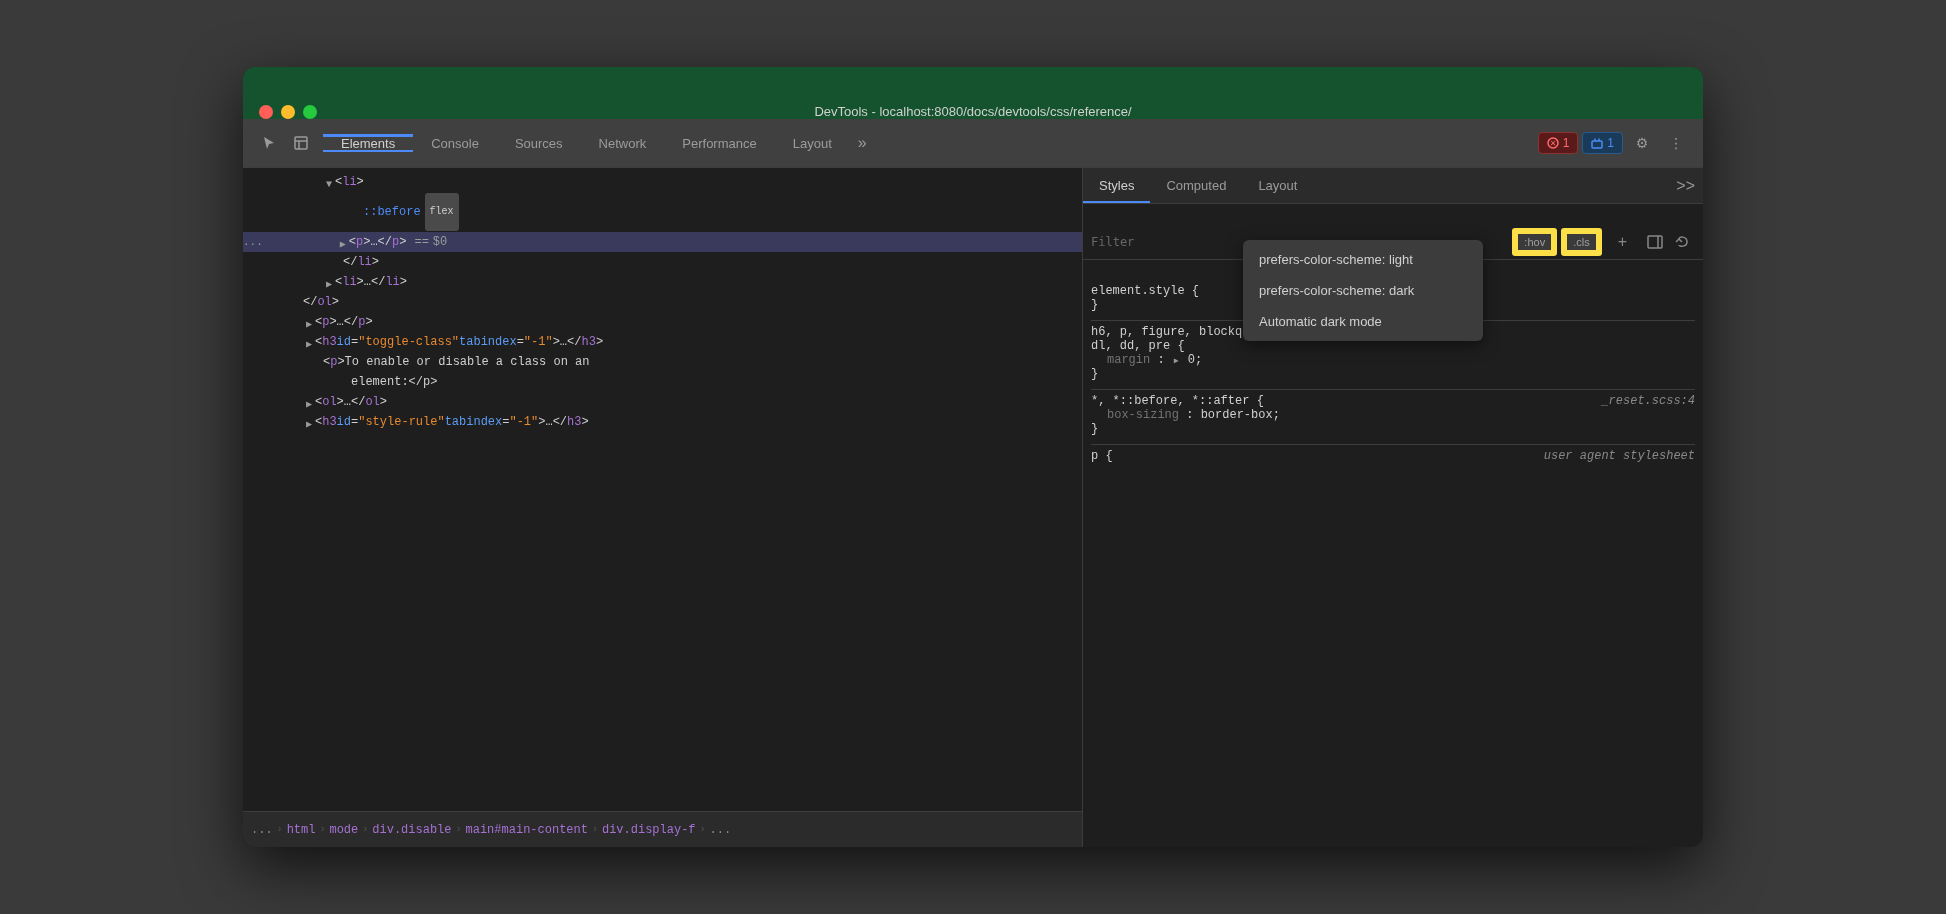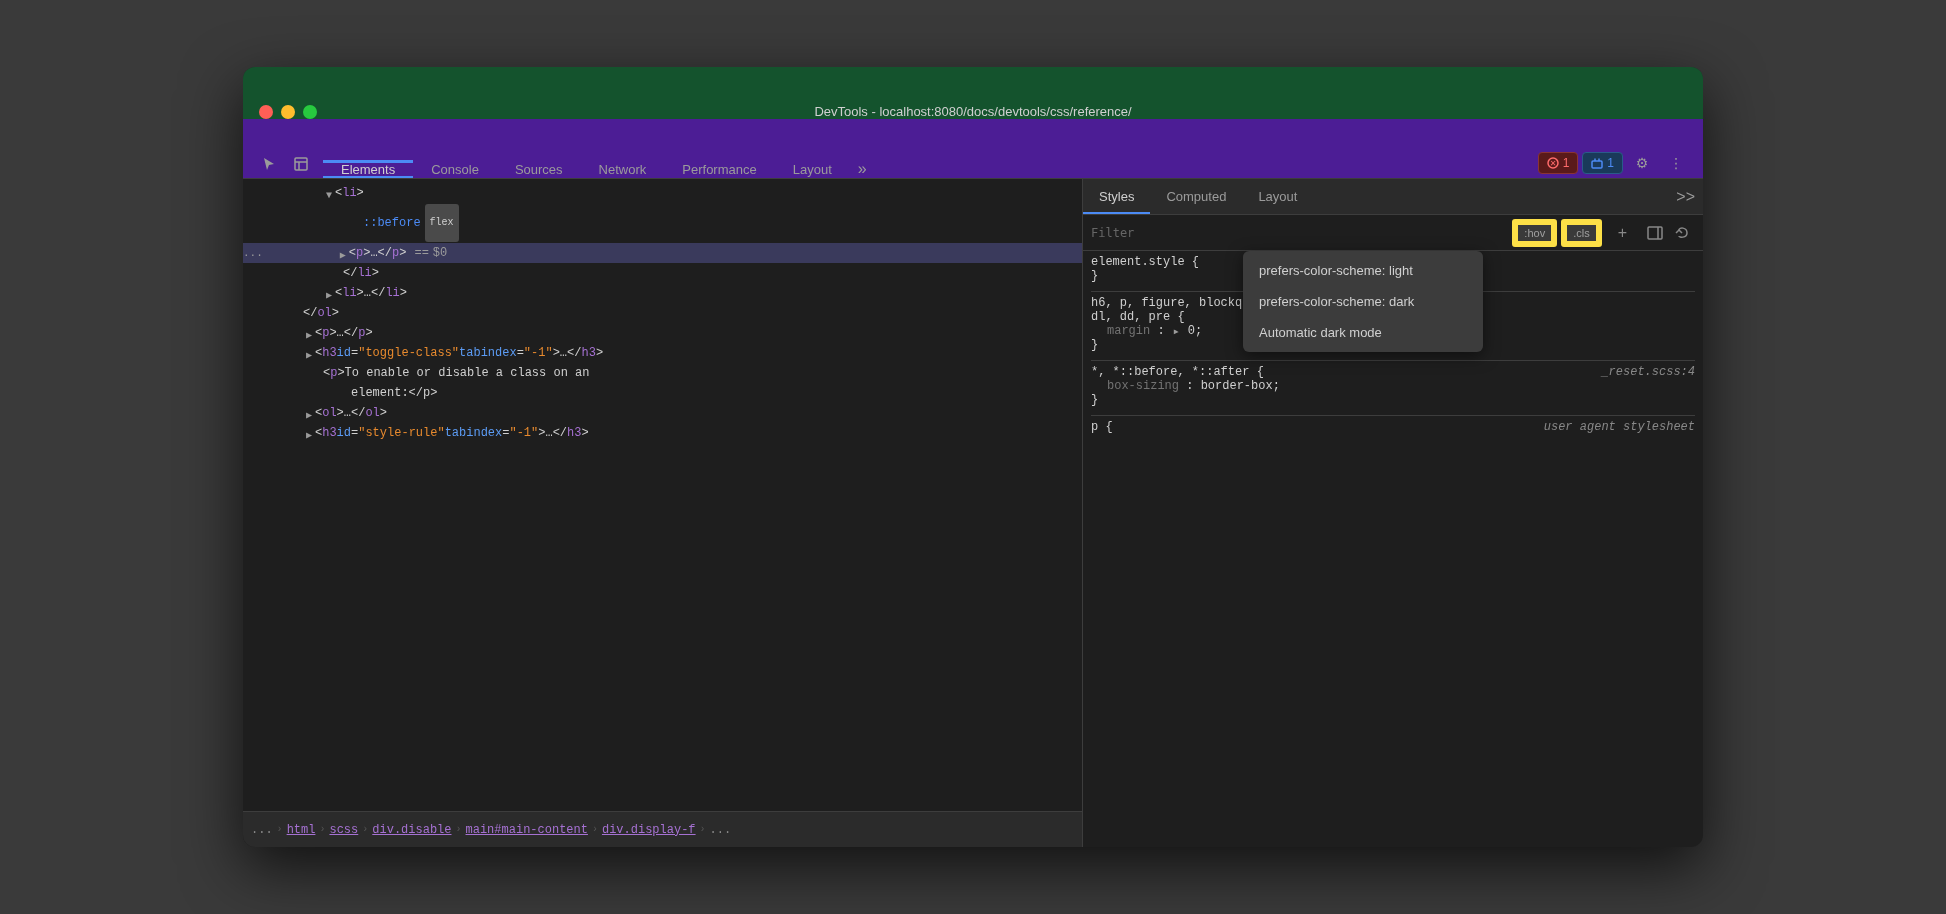--- a/index.html
+++ b/index.html
@@ -54,24 +54,24 @@
       position: absolute;
       left: 50%;
       transform: translateX(-50%);
       color: #d0d0d0;
       font-size: 13px;
       font-weight: 500;
     }
 
     
     .tab-bar {
-      background: #4c1d95;
-      height: 60px;
-      display: flex;
-      align-items: flex-end;
+      background: #404040;
+      height: 49px;
+      display: flex;
+      align-items: center;
       border-bottom: 1px solid #3d3d3d;
       flex-shrink: 0;
       padding: 0 4px;
     }
 
     .tab-bar-left {
       display: flex;
       align-items: center;
       gap: 4px;
       padding: 0 8px;
@@ -244,34 +244,34 @@
       font-size: 12px;
       font-family: 'Menlo', 'Monaco', 'Courier New', monospace;
       gap: 4px;
       overflow: hidden;
       flex-shrink: 0;
     }
 
     .breadcrumb-item {
       color: #888;
       cursor: pointer;
-      text-decoration: underline;
     }
     .breadcrumb-item.tag { color: #a671d3; }
     .breadcrumb-sep { color: #555; font-size: 10px; }
     .breadcrumb-ellipsis { color: #888; }
 
     
     .styles-panel {
       flex: 1;
       background: #1e1e1e;
       display: flex;
       flex-direction: column;
       overflow: hidden;
       position: relative;
+      gap: 20px;
     }
 
     
     .panel-tabs {
       display: flex;
       align-items: stretch;
       border-bottom: 1px solid #3d3d3d;
       background: #2b2b2b;
       height: 36px;
       flex-shrink: 0;
@@ -629,21 +629,21 @@
             <span class="tag-bracket">&gt;</span>
         </div>
 
       </div>
 
       <div class="breadcrumb-bar">
         <span class="breadcrumb-ellipsis">...</span>
         <span class="breadcrumb-sep">›</span>
         <span class="breadcrumb-item tag">html</span>
         <span class="breadcrumb-sep">›</span>
-        <span class="breadcrumb-item tag">scss</span>
+        <span class="breadcrumb-item tag">mode</span>
         <span class="breadcrumb-sep">›</span>
         <span class="breadcrumb-item tag">div.disable</span>
         <span class="breadcrumb-sep">›</span>
         <span class="breadcrumb-item tag">main#main-content</span>
         <span class="breadcrumb-sep">›</span>
         <span class="breadcrumb-item tag">div.display-f</span>
         <span class="breadcrumb-sep">›</span>
         <span class="breadcrumb-ellipsis">...</span>
       </div>
     </div>

